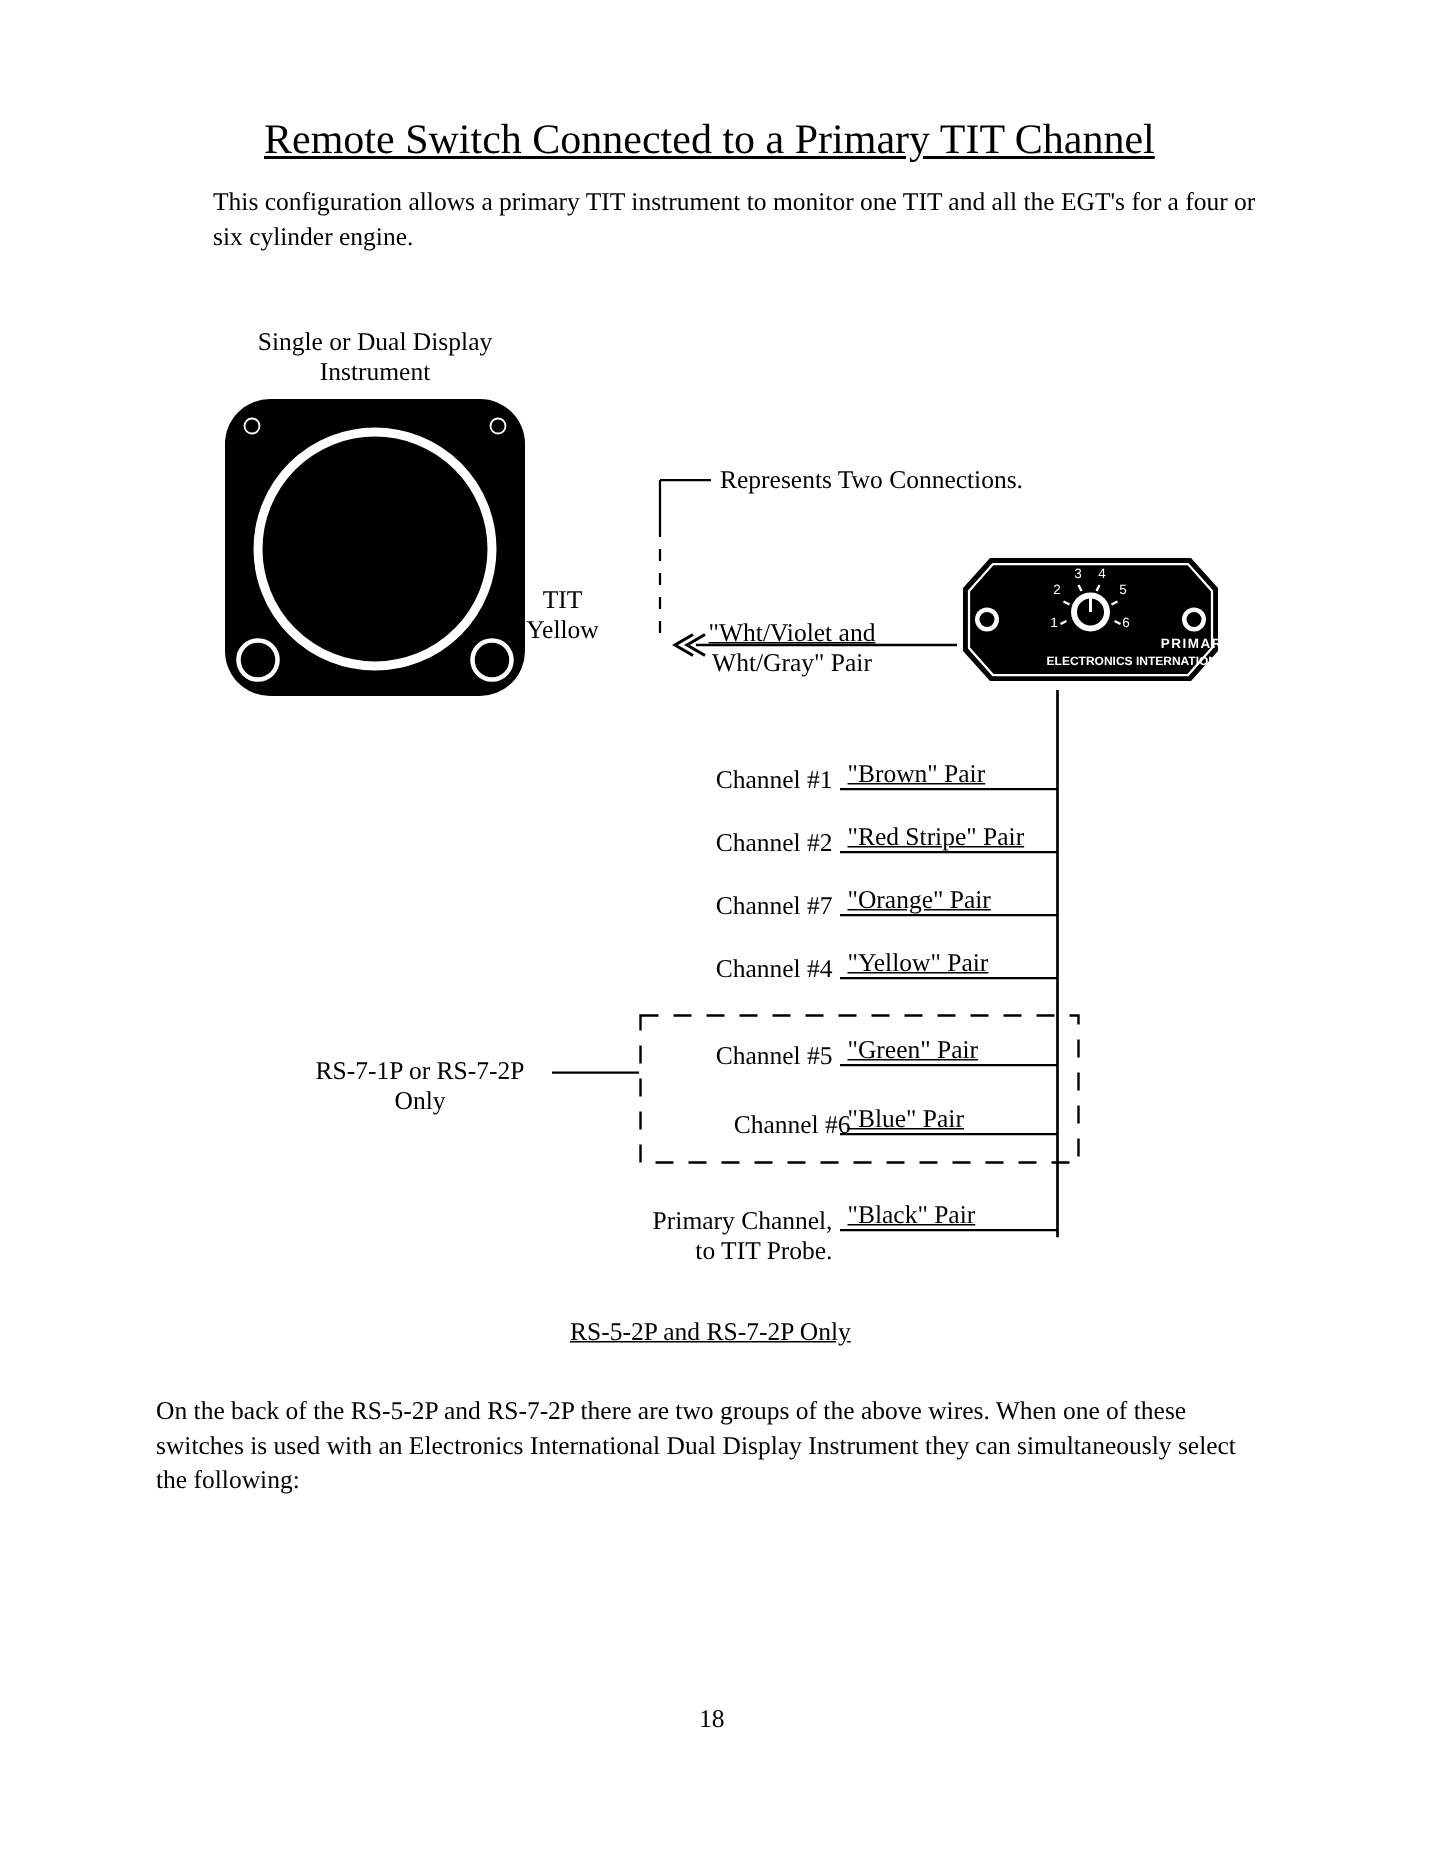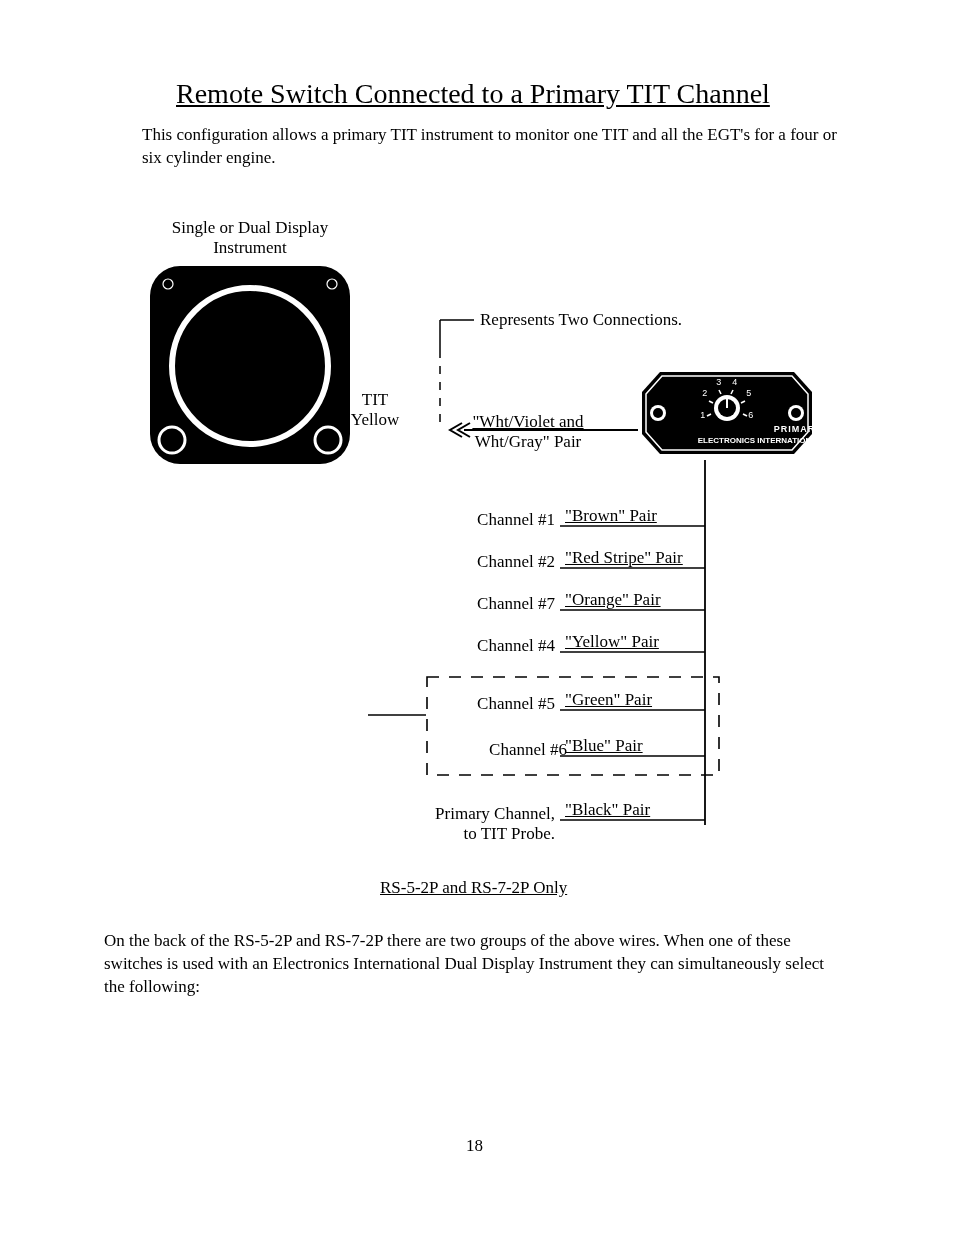--- a/index.html
+++ b/index.html
@@ -146,20 +146,24 @@
   <svg class="abs" style="left:560px;top:708px" width="150" height="6">
       <line x1="0" y1="2" x2="145" y2="2" stroke="#000" stroke-width="1.5"></line>
     </svg>
 
   <div class="abs lblR" style="left:412px;top:740px;width:155px">Channel #6</div>
   <div class="abs lblL ul" style="left:565px;top:736px">"Blue" Pair</div>
   <svg class="abs" style="left:560px;top:754px" width="150" height="6">
       <line x1="0" y1="2" x2="145" y2="2" stroke="#000" stroke-width="1.5"></line>
     </svg>
 
+  <div class="abs lbl" style="left:195px;top:704px;width:170px">
+    <span>RS-7-1P or RS-7-2P</span><br>
+    <span>Only</span>
+  </div>
   <svg class="abs" style="left:368px;top:712px" width="60" height="6">
     <line x1="0" y1="3" x2="58" y2="3" stroke="#000" stroke-width="1.5"></line>
   </svg>
 
   <div class="abs lblR" style="left:380px;top:804px;width:175px">
     <span>Primary Channel,</span><br>
     <span>to TIT Probe.</span>
   </div>
   <div class="abs lblL ul" style="left:565px;top:800px">"Black" Pair</div>
   <svg class="abs" style="left:560px;top:818px" width="150" height="6">

